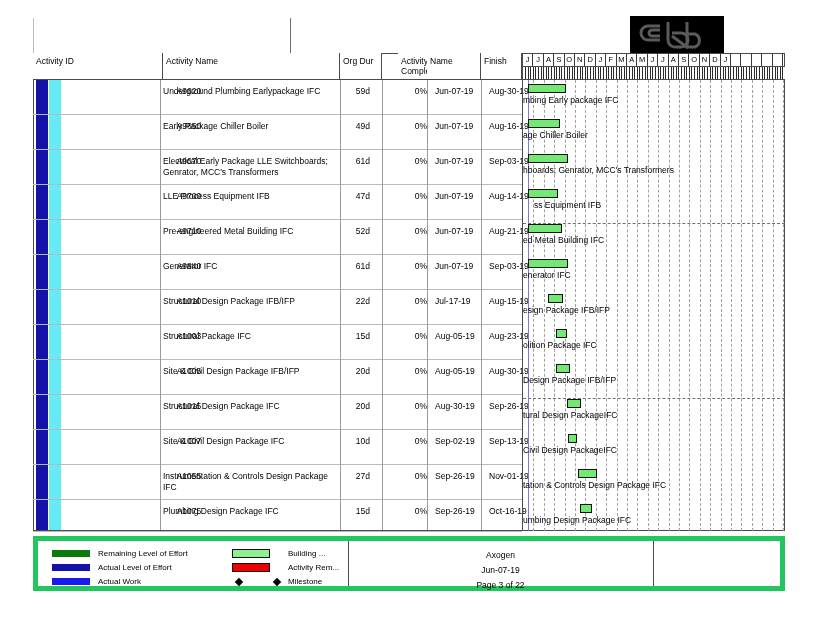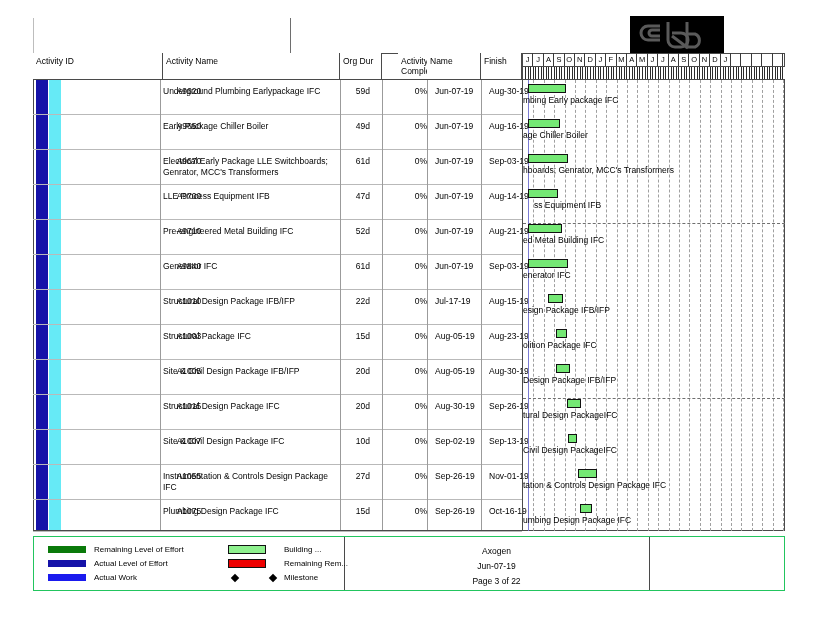--- a/index.html
+++ b/index.html
@@ -225,21 +225,21 @@
   }
 
   
   #footer {
     position: absolute;
     left: 33px;
     top: 536px;
     width: 752px;
     height: 55px;
     box-sizing: border-box;
-    border: 1px solid #22c55e;
+    border: 5px solid #22c55e;
     text-decoration: underline;
   }
   .footer-div {
     position: absolute;
     top: 0; bottom: 0;
     width: 1px;
     background: #4a4a4a;
   }
   .legend-row {
     position: absolute;
@@ -626,21 +626,21 @@
         <div class="legend-row" style="left: 0px; top: 34px; width: 100%;">
           <div class="swatch" style="left: 14px; background: rgb(26, 26, 238);"></div>
           <div class="legend-text" style="left: 60px;">Actual Work</div>
         </div>
         <div class="legend-row" style="left: 0px; top: 6px; width: 100%;">
           <div class="swatch outlined" style="left: 194px; background: rgb(142, 240, 142);"></div>
           <div class="legend-text" style="left: 250px;">Building ...</div>
         </div>
         <div class="legend-row" style="left: 0px; top: 20px; width: 100%;">
           <div class="swatch outlined" style="left: 194px; background: rgb(238, 0, 0);"></div>
-          <div class="legend-text" style="left: 250px;">Remaining Rem...</div>
+          <div class="legend-text" style="left: 250px;">Activity Rem...</div>
         </div>
         <div class="legend-row" style="left: 0px; top: 34px; width: 100%;">
           <div class="diamond" style="left: 198px; background: rgb(0, 0, 0);"></div>
           <div class="diamond" style="left: 236px; background: rgb(0, 0, 0);"></div>
           <div class="legend-text" style="left: 250px;">Milestone</div>
         </div>
       </div>
     <div id="foot-meta">
         <div class="foot-center" style="top: 7px; left: 310px; width: 305px;">Axogen</div>
         <div class="foot-center" style="top: 22px; left: 310px; width: 305px;">Jun-07-19</div>

